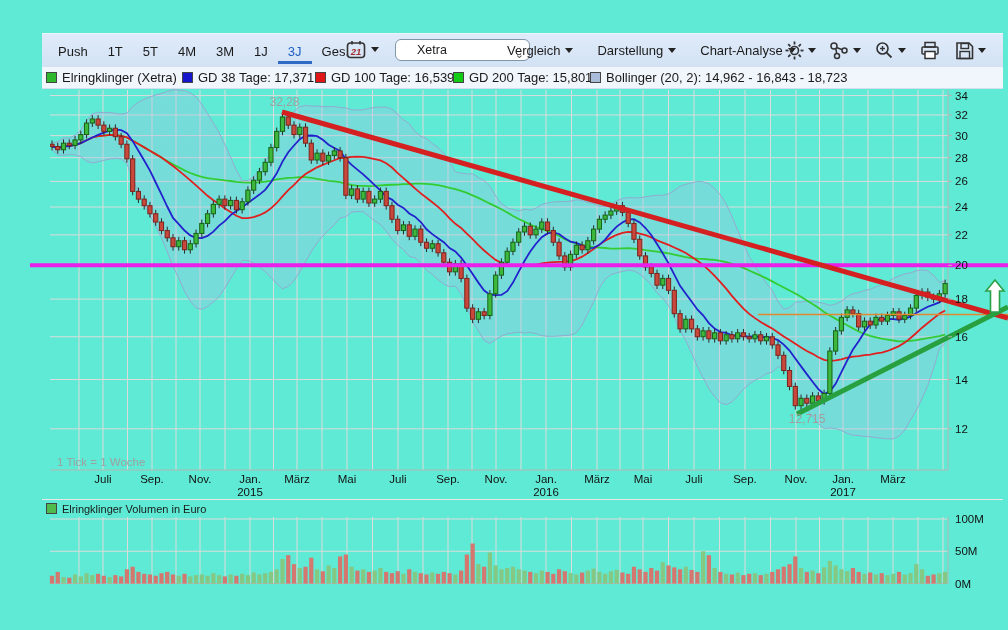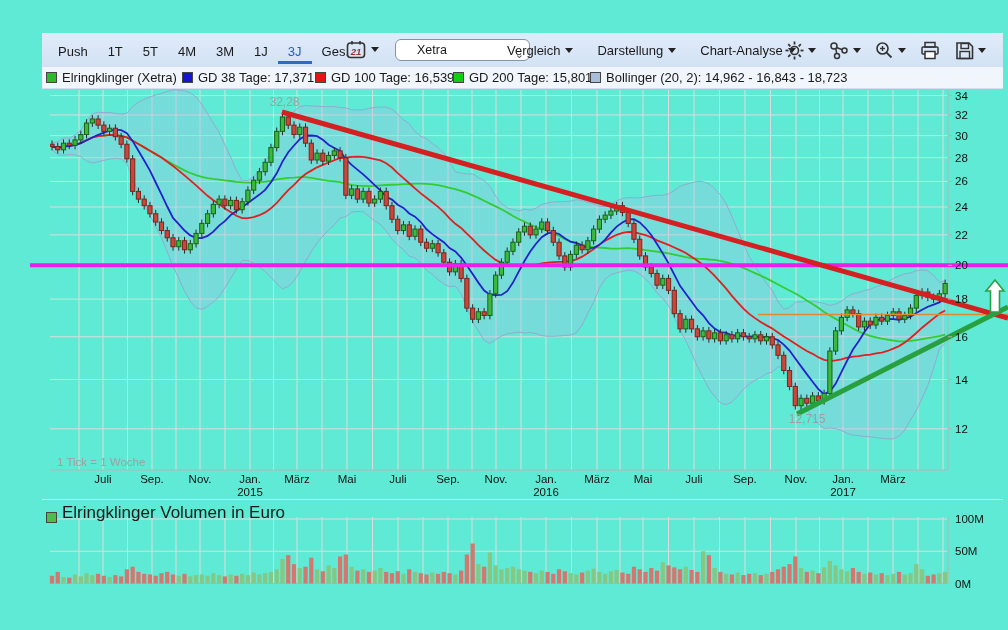--- a/index.html
+++ b/index.html
@@ -23,22 +23,22 @@
          border-top:5px solid #222;display:inline-block;}
   .tb-icons{position:absolute;left:742px;top:0;height:100%;display:flex;align-items:center;gap:13px;}
   .icon-btn{display:flex;align-items:center;gap:3px;}
   .icon-btn svg{display:block;}
   
   .legendrow{position:absolute;left:42px;top:67px;width:961px;height:21px;background:#f1f5fc;
              border-bottom:1px solid #d4deec;z-index:3;font-size:13px;}
   .lg-item{position:absolute;top:3px;display:flex;align-items:center;gap:5px;white-space:nowrap;}
   .swatch{width:9px;height:9px;border:1px solid #444;display:inline-block;}
   
-  .vol-legend{position:absolute;left:46px;top:503px;display:flex;align-items:flex-end;gap:5px;
-              font-size:17px;z-index:3;}
+  .vol-legend{position:absolute;left:46px;top:503px;display:flex;align-items:flex-start;gap:5px;
+              font-size:11px;z-index:3;}
   #chart-svg{position:absolute;left:0;top:0;z-index:1;}
 </style>
 </head>
 <body>
 
 <div class="page">
 
   <div class="toolbar">
     <div class="tb-left">
       <span class="tb-btn">Push</span>

